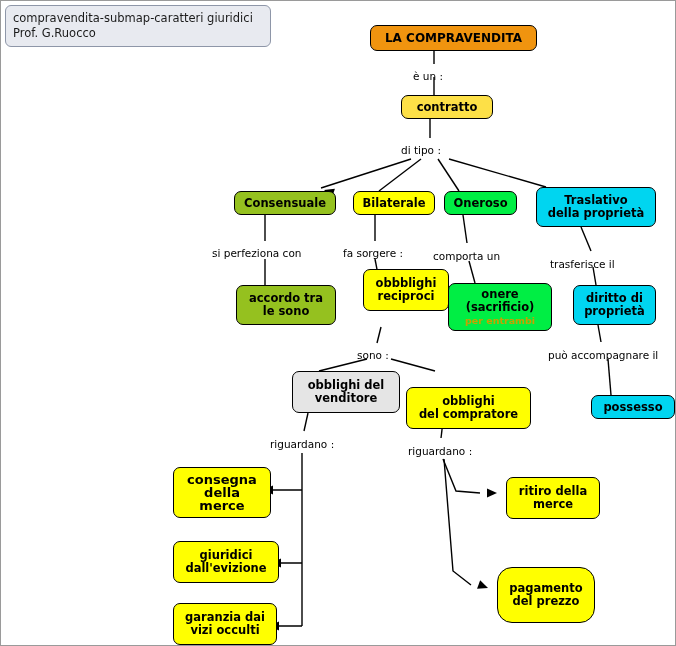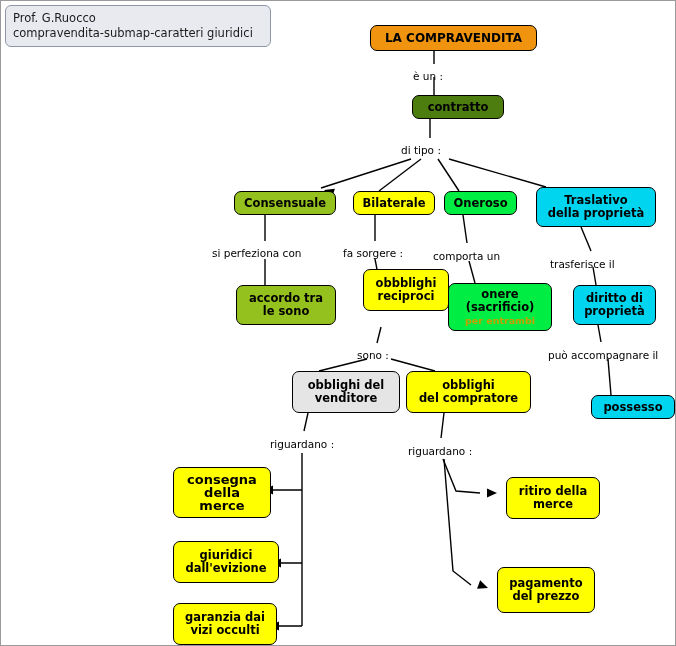--- a/index.html
+++ b/index.html
@@ -104,54 +104,54 @@
       <path d="M 301 625 L 265 625" stroke="#000000" stroke-width="1.4" fill="none"></path>
       <polygon points="0,0 -10,-4.5 -10,4.5" fill="#000000" transform="translate(268,625) rotate(180)"></polygon>
       <path d="M 443 412 L 440 437" stroke="#000000" stroke-width="1.4" fill="none"></path>
       <path d="M 442 458 L 455 490 L 479 492" stroke="#000000" stroke-width="1.4" fill="none"></path>
       <polygon points="0,0 -10,-4.5 -10,4.5" fill="#000000" transform="translate(496,492) rotate(0)"></polygon>
       <path d="M 443 458 L 452 570 L 470 584" stroke="#000000" stroke-width="1.4" fill="none"></path>
       <polygon points="0,0 -10,-4.5 -10,4.5" fill="#000000" transform="translate(487,587) rotate(20)"></polygon>
     </svg>
 
   <div class="title-box">
+    <div>compravendita-submap-caratteri giuridici</div>
     <div>Prof. G.Ruocco</div>
-    <div>compravendita-submap-caratteri giuridici</div>
   </div>
 
   <div id="node-layer">
       <div class="node" style="left: 350px; top: 24px; width: 167px; height: 26px; background: rgb(240, 148, 15); color: rgb(0, 0, 0); font-size: 12px;"><span>LA COMPRAVENDITA</span></div>
-      <div class="node" style="left: 392px; top: 94px; width: 92px; height: 24px; background: #4d7c0f; color: rgb(0, 0, 0); font-size: 11.5px;"><span>contratto</span></div>
+      <div class="node" style="left: 381px; top: 94px; width: 92px; height: 24px; background: #fde047; color: rgb(0, 0, 0); font-size: 11.5px;"><span>contratto</span></div>
       <div class="node" style="left: 214px; top: 190px; width: 102px; height: 24px; background: rgb(149, 193, 31); color: rgb(0, 0, 0); font-size: 11.5px;"><span>Consensuale</span></div>
       <div class="node" style="left: 333px; top: 190px; width: 82px; height: 24px; background: rgb(255, 255, 0); color: rgb(0, 0, 0); font-size: 11.5px;"><span>Bilaterale</span></div>
       <div class="node" style="left: 424px; top: 190px; width: 73px; height: 24px; background: rgb(0, 238, 68); color: rgb(0, 0, 0); font-size: 11.5px;"><span>Oneroso</span></div>
       <div class="node" style="left: 516px; top: 186px; width: 120px; height: 40px; background: rgb(0, 213, 240); color: rgb(0, 0, 0); font-size: 11.5px;"><span>Traslativo
 della proprietà</span></div>
       <div class="node" style="left: 216px; top: 284px; width: 100px; height: 40px; background: rgb(149, 193, 31); color: rgb(0, 0, 0); font-size: 11.5px;"><span>accordo tra
 le sono</span></div>
       <div class="node" style="left: 343px; top: 268px; width: 86px; height: 42px; background: rgb(255, 255, 0); color: rgb(0, 0, 0); font-size: 11.5px;"><span>obbblighi
 reciproci</span></div>
       <div class="node" style="left: 428px; top: 282px; width: 104px; height: 48px; background: rgb(0, 238, 68); color: rgb(0, 0, 0); font-size: 11.5px;"><span>onere
 (sacrificio)</span><span class="sub" style="color: rgb(200, 160, 0);">per entrambi</span></div>
       <div class="node" style="left: 553px; top: 284px; width: 83px; height: 40px; background: rgb(0, 213, 240); color: rgb(0, 0, 0); font-size: 11.5px;"><span>diritto di
 proprietà</span></div>
       <div class="node" style="left: 272px; top: 370px; width: 108px; height: 42px; background: #e5e5e5; color: rgb(0, 0, 0); font-size: 11.5px;"><span>obblighi del
 venditore</span></div>
-      <div class="node" style="left: 386px; top: 370px; width: 125px; height: 42px; background: rgb(255, 255, 0); color: rgb(0, 0, 0); font-size: 11.5px;"><span>obblighi
+      <div class="node" style="left: 386px; top: 386px; width: 125px; height: 42px; background: rgb(255, 255, 0); color: rgb(0, 0, 0); font-size: 11.5px;"><span>obblighi
 del compratore</span></div>
       <div class="node" style="left: 571px; top: 394px; width: 84px; height: 24px; background: rgb(0, 213, 240); color: rgb(0, 0, 0); font-size: 11.5px;"><span>possesso</span></div>
       <div class="node" style="left: 153px; top: 466px; width: 98px; height: 51px; background: rgb(255, 255, 0); color: rgb(0, 0, 0); font-size: 13px;"><span>consegna
 della merce</span></div>
       <div class="node" style="left: 153px; top: 540px; width: 106px; height: 42px; background: rgb(255, 255, 0); color: rgb(0, 0, 0); font-size: 11.5px;"><span>giuridici
 dall'evizione</span></div>
       <div class="node" style="left: 153px; top: 602px; width: 104px; height: 42px; background: rgb(255, 255, 0); color: rgb(0, 0, 0); font-size: 11.5px;"><span>garanzia dai
 vizi occulti</span></div>
       <div class="node" style="left: 486px; top: 476px; width: 94px; height: 42px; background: rgb(255, 255, 0); color: rgb(0, 0, 0); font-size: 11.5px;"><span>ritiro della
 merce</span></div>
-      <div class="node" style="left: 477px; top: 566px; width: 98px; height: 46px; background: rgb(255, 255, 0); color: rgb(0, 0, 0); font-size: 11.5px;"><span>pagamento
+      <div class="node" style="left: 477px; top: 566px; width: 98px; height: 56px; background: rgb(255, 255, 0); color: rgb(0, 0, 0); font-size: 11.5px; border-radius: 15px;"><span>pagamento
 del prezzo</span></div>
     </div>
   <div id="label-layer">
       <div class="link-label" style="left: 412px; top: 69px;">è un :</div>
       <div class="link-label" style="left: 400px; top: 143px;">di tipo :</div>
       <div class="link-label" style="left: 211px; top: 246px;">si perfeziona con</div>
       <div class="link-label" style="left: 342px; top: 246px;">fa sorgere :</div>
       <div class="link-label" style="left: 432px; top: 249px;">comporta un</div>
       <div class="link-label" style="left: 549px; top: 257px;">trasferisce il</div>
       <div class="link-label" style="left: 356px; top: 348px;">sono :</div>

